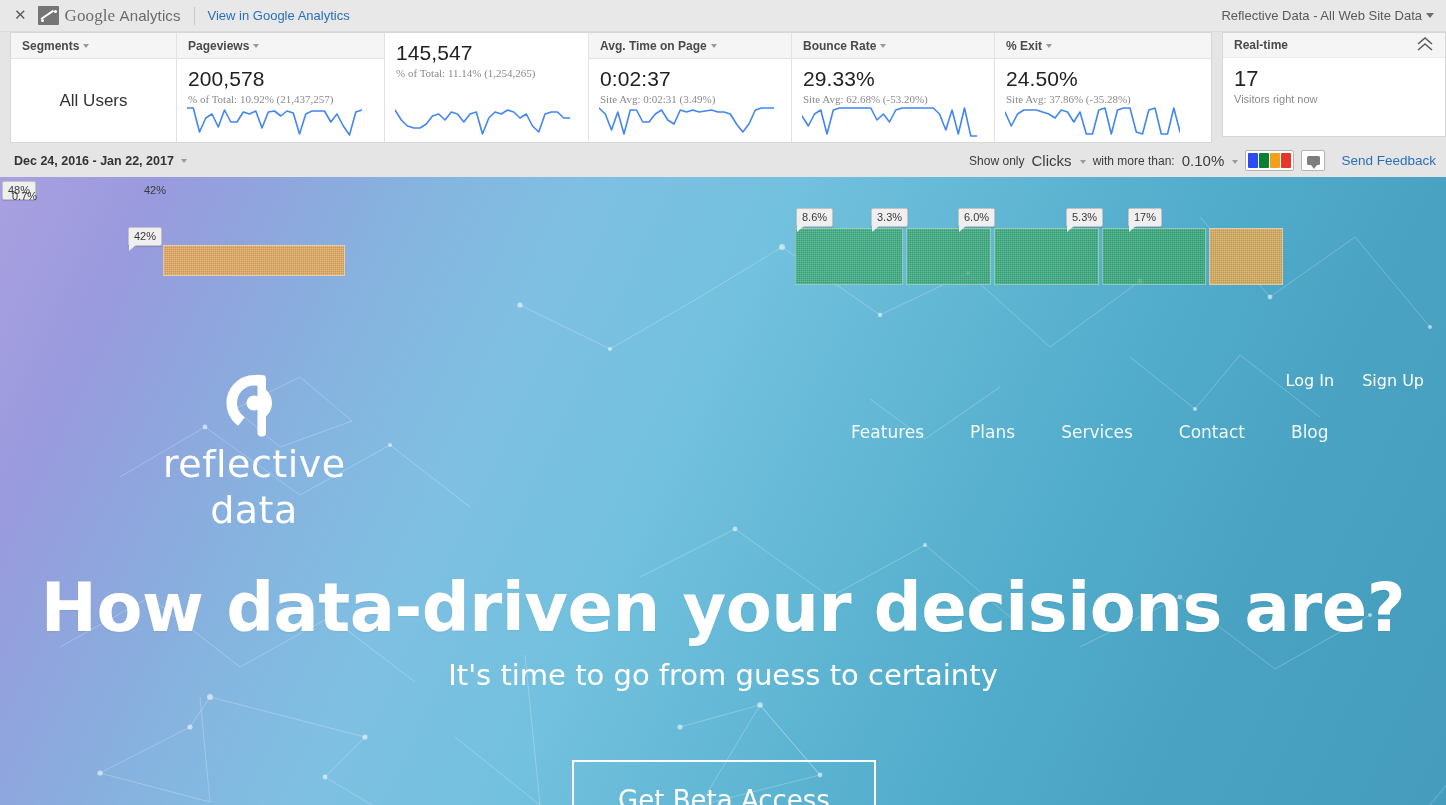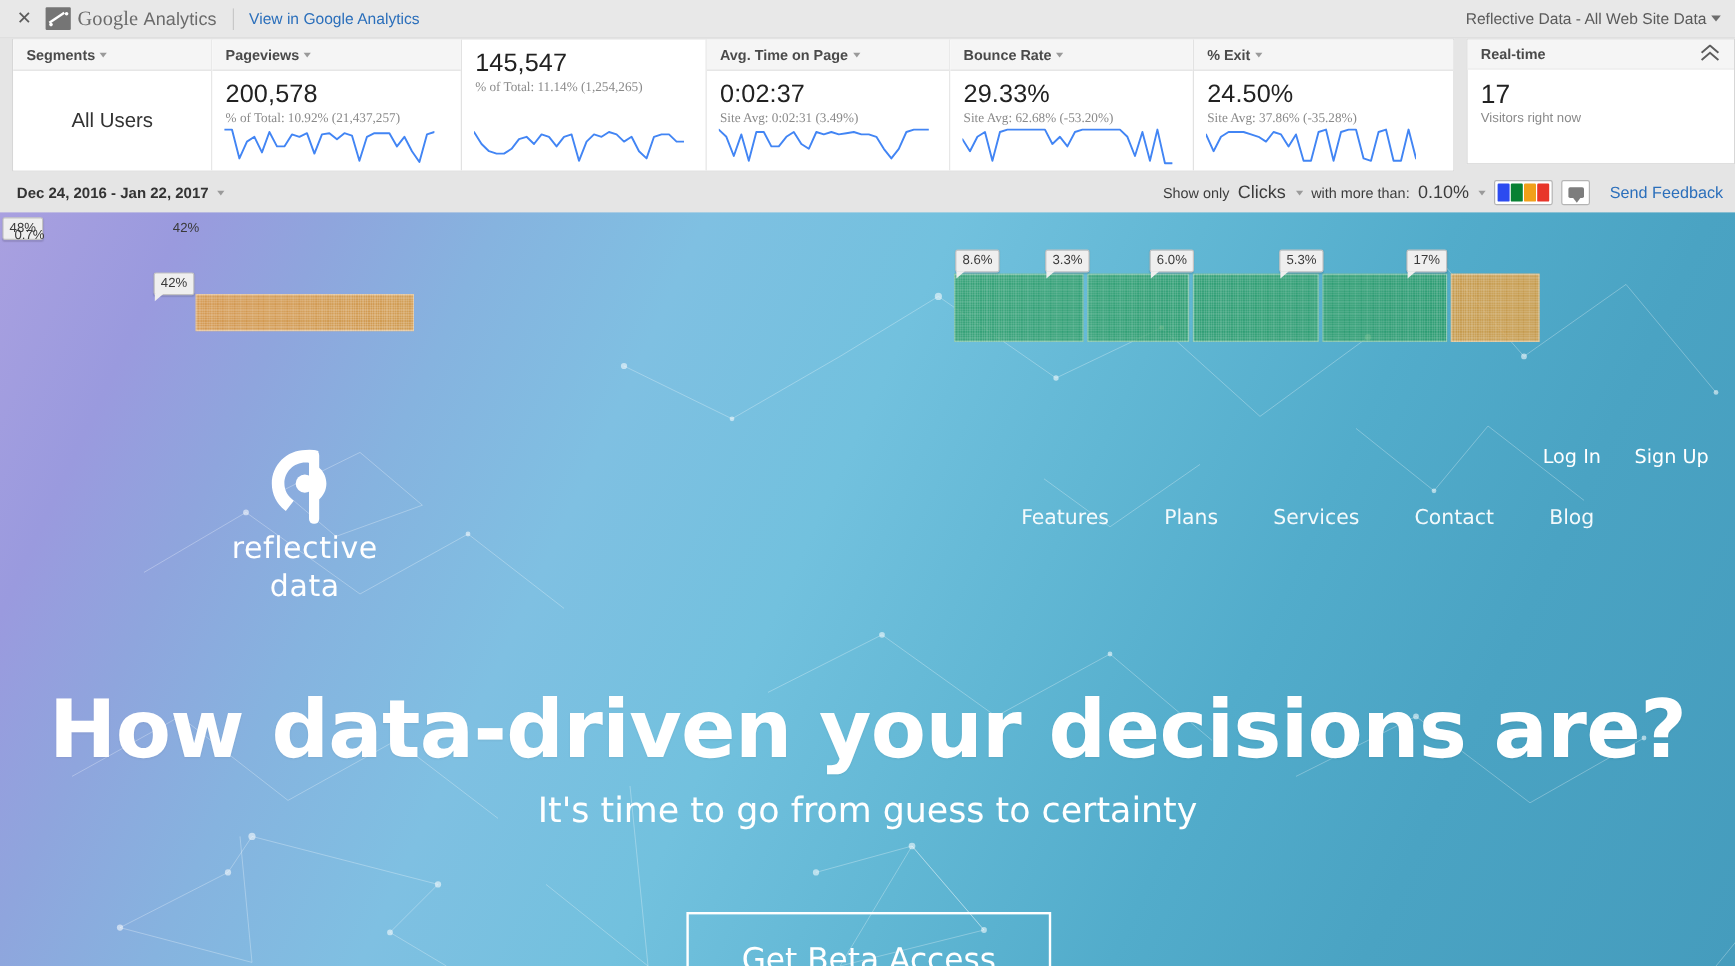--- a/index.html
+++ b/index.html
@@ -309,27 +309,27 @@
 
   
   .site-logo {
     position: absolute;
     left: 163px;
     top: 196px;
     width: 182px;
   }
   .logo-mark-svg { display: block; margin: 0 auto; }
   .logo-text {
-    font-size: 25px;
+    font-size: 38px;
     color: #ffffff;
     text-align: center;
     letter-spacing: .5px;
     margin-top: 2px;
     font-family: "DejaVu Sans", sans-serif;
-    line-height: 32px;
+    line-height: 46px;
   }
   .site-nav {
     position: absolute;
     left: 828px;
     top: 228px;
     display: flex;
   }
   .nav-item {
     font-size: 17px;
     color: rgba(255,255,255,.93);
@@ -675,14 +675,14 @@
   <div class="hm-badge no-tail" style="left:2px; top:4px;">48%</div>
   <div class="hm-badge no-tail" style="left:6px; top:10px; background:transparent; border-color:transparent; box-shadow:none;">0.7%</div>
   <div class="hm-badge no-tail" style="left:138px; top:4px; background:transparent; border-color:transparent; box-shadow:none;">42%</div>
 
   <div class="hm-badge" style="left:128px; top:50px;">42%</div>
 
   <div class="hm-badge" style="left:796px; top:31px;">8.6%</div>
   <div class="hm-badge" style="left:871px; top:31px;">3.3%</div>
   <div class="hm-badge" style="left:958px; top:31px;">6.0%</div>
   <div class="hm-badge" style="left:1066px; top:31px;">5.3%</div>
-  <div class="hm-badge" style="left:1172px; top:31px;">17%</div>
+  <div class="hm-badge" style="left:1128px; top:31px;">17%</div>
 </div>
 
 </body></html>

